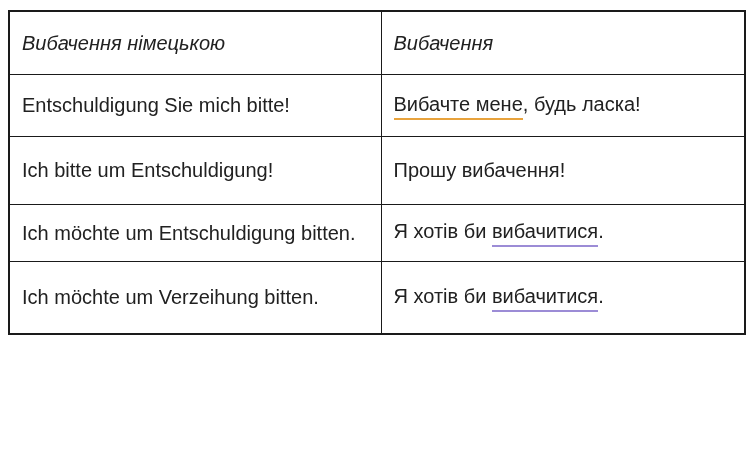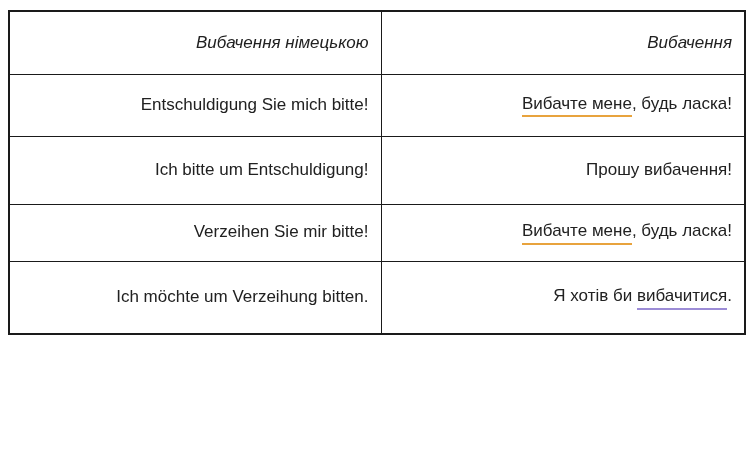--- a/index.html
+++ b/index.html
@@ -23,23 +23,23 @@
   table.phrase-table {
     border-collapse: collapse;
     table-layout: fixed;
     width: 736px;
     border: 2px solid var(--border);
   }
   col.col-german { width: 372px; }
   col.col-translation { width: 364px; }
   th, td {
     border: 1.5px solid var(--border);
-    text-align: right;
+    text-align: left;
     vertical-align: middle;
-    font-size: 17px;
+    font-size: 20px;
     color: var(--text);
     padding: 0 12px;
     line-height: 1.3;
   }
   th {
     font-style: italic;
     font-weight: 400;
   }
   
   thead tr { height: 63px; }
@@ -76,22 +76,22 @@
     <tbody id="table-body">
         <tr>
           <td>Entschuldigung Sie mich bitte!</td>
           <td><span class="u u-orange">Вибачте мене</span><span>, будь ласка!</span></td>
         </tr>
         <tr>
           <td>Ich bitte um Entschuldigung!</td>
           <td><span>Прошу вибачення!</span></td>
         </tr>
         <tr>
-          <td>Verzeihen Sie mir bitte!</td>
-          <td><span class="u u-orange">Вибачте мене</span><span>, будь ласка!</span></td>
+          <td>Ich möchte um Entschuldigung bitten.</td>
+          <td><span>Я хотів би </span><span class="u u-purple">вибачитися</span><span>.</span></td>
         </tr>
         <tr>
           <td>Ich möchte um Verzeihung bitten.</td>
           <td><span>Я хотів би </span><span class="u u-purple">вибачитися</span><span>.</span></td>
         </tr>
       </tbody>
   </table>
 </div>
 
 </body></html>

